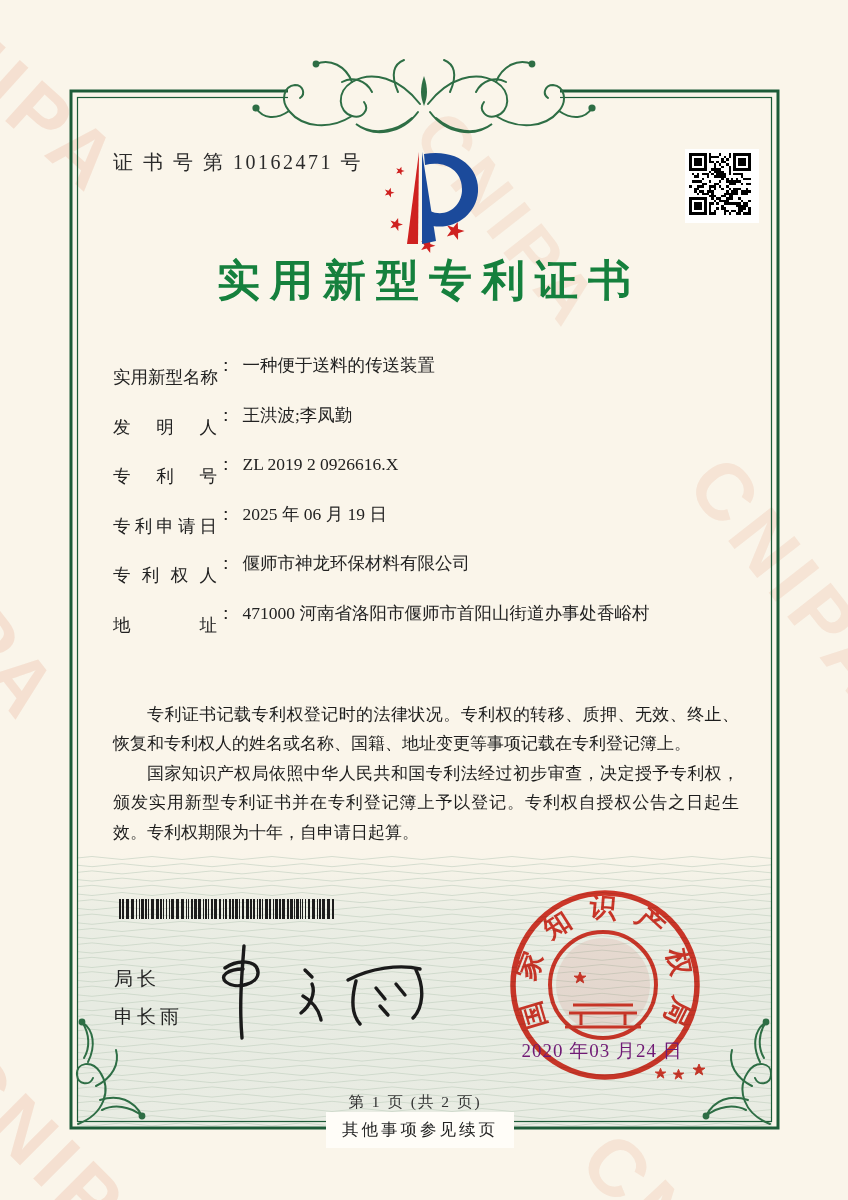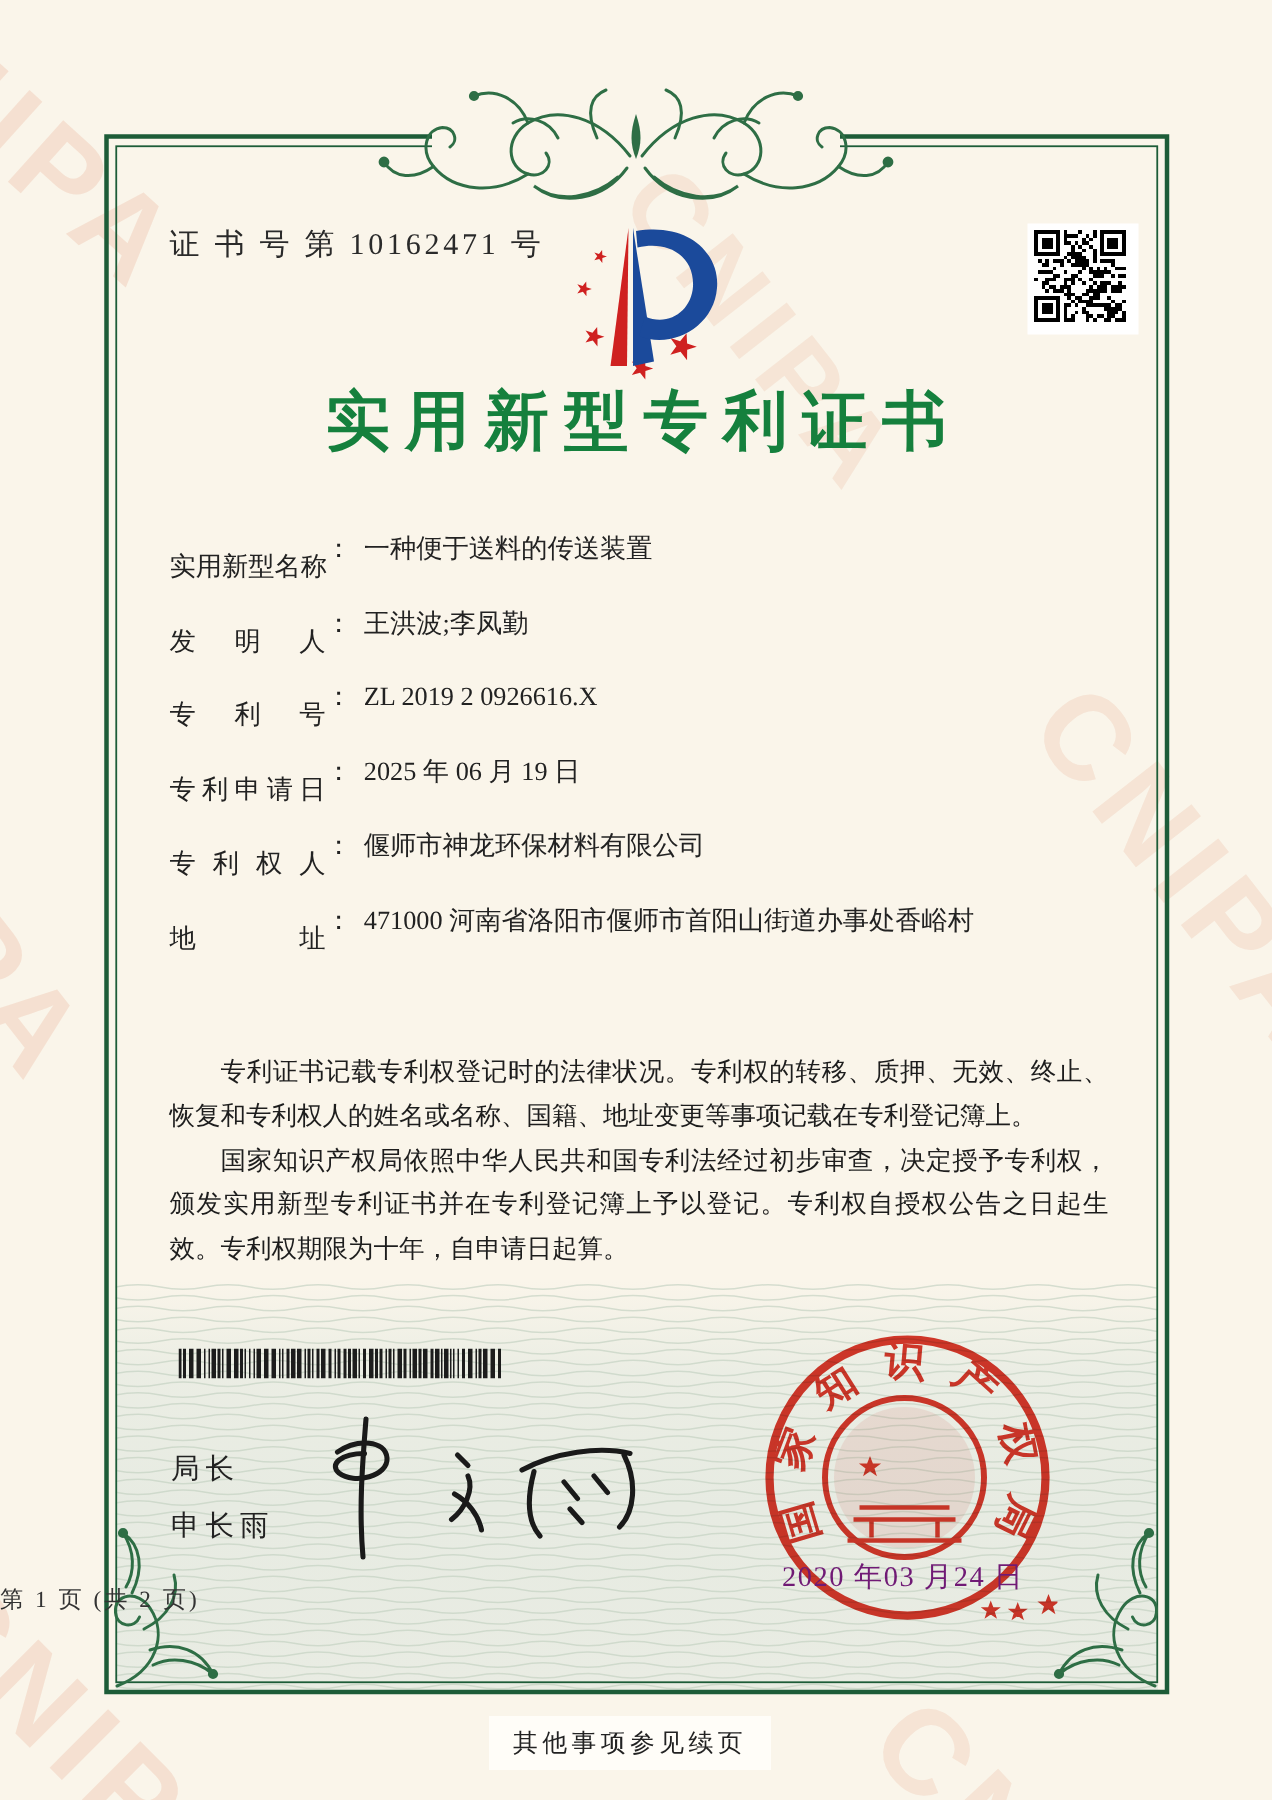--- a/index.html
+++ b/index.html
@@ -70,23 +70,23 @@
   
   .barcode{position:absolute;left:119px;top:899px;}
   .director{position:absolute;left:114px;top:966px;font-family:"Liberation Sans","DejaVu Sans",sans-serif;font-size:19px;letter-spacing:4px;color:#222;}
   .director div{margin-bottom:12px;}
   .signature{position:absolute;left:208px;top:938px;}
   .seal{position:absolute;left:505px;top:885px;mix-blend-mode:multiply;}
   .seal-date{
     position:absolute;left:512px;top:1038px;width:180px;text-align:center;
     font-size:19px;letter-spacing:1px;color:#701a75;z-index:5;
   }
-  .page-info{position:absolute;left:0;top:1056px;width:830px;font-size:15.5px;letter-spacing:2px;color:#333;}
+  .page-info{position:absolute;left:0;top:1092px;width:830px;text-align:center;font-size:15.5px;letter-spacing:2px;color:#333;}
   .cont-note{
-    position:absolute;left:326px;top:1144px;
+    position:absolute;left:326px;top:1112px;
     background:#fffdf8;padding:7px 16px;font-size:16.5px;letter-spacing:3px;color:#222;
   }
 </style>
 </head>
 <body>
 
 <div class="page">
 
   <span class="wm wm1">CNIPA</span>
   <span class="wm wm2">CNIPA</span>

